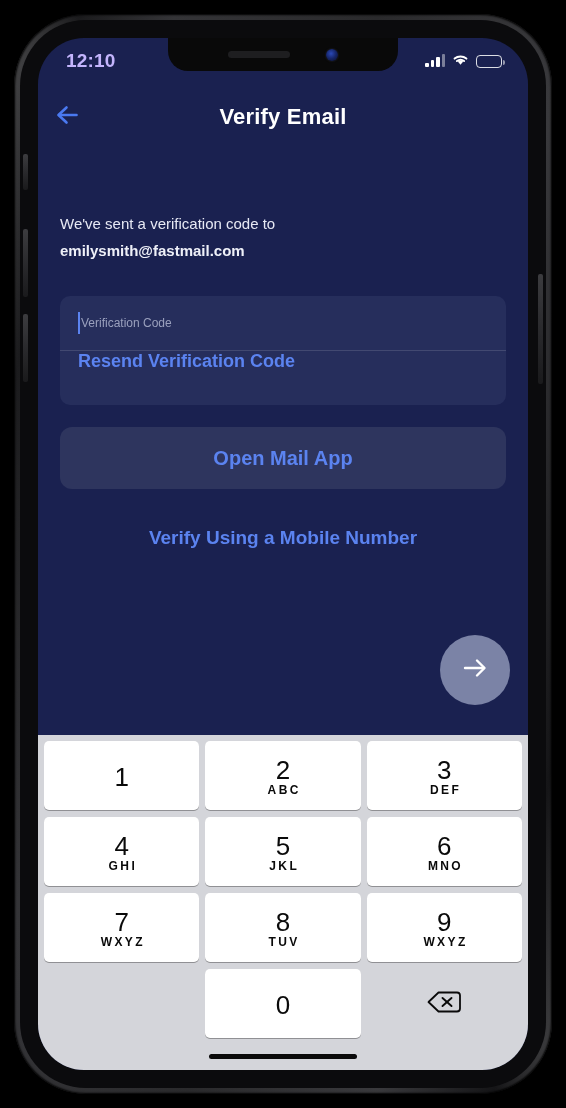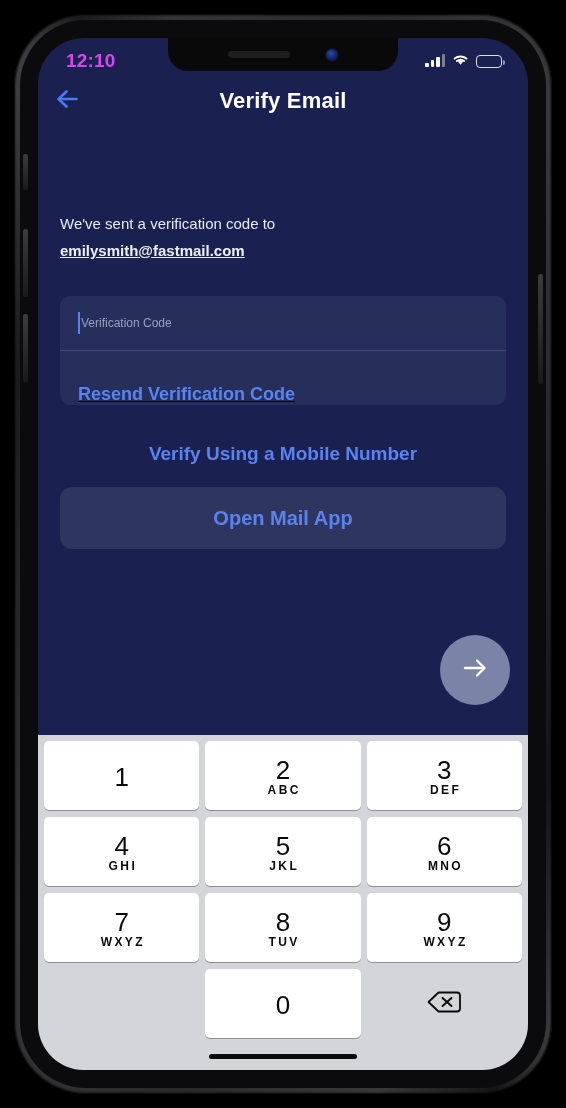--- a/index.html
+++ b/index.html
@@ -92,21 +92,21 @@
   #status-bar {
     position: absolute;
     top: 0; left: 0; right: 0;
     height: 42px;
     z-index: 30;
     display: flex;
     align-items: center;
     justify-content: space-between;
     padding: 4px 26px 0 28px;
     box-sizing: border-box;
-    color: #d946ef;
+    color: #c4b5fd;
   }
   #status-time {
     font-size: 19px;
     font-weight: bold;
     letter-spacing: 0.2px;
   }
   #status-icons {
     display: flex;
     align-items: center;
     gap: 7px;
@@ -136,21 +136,21 @@
   #battery-fill {
     height: 100%;
     width: 36%;
     background: #ffffff;
     border-radius: 1.5px;
   }
 
   
   #nav-bar {
     position: absolute;
-    top: 32px; left: 0; right: 0;
+    top: 48px; left: 0; right: 0;
     height: 62px;
     display: flex;
     align-items: center;
     z-index: 20;
   }
   #back-button {
     width: 62px;
     height: 62px;
     display: flex;
     align-items: center;
@@ -180,21 +180,20 @@
     margin-top: 68px;
     color: #e7e9f4;
     font-size: 15px;
     line-height: 27px;
     font-weight: normal;
   }
   #subtitle-email {
     display: block;
     font-weight: bold;
     color: #eef0f8;
-    text-decoration: underline;
   }
 
   #input-card {
     margin-top: 32px;
     background: #262e5c;
     border-radius: 10px;
     overflow: hidden;
   }
   #code-field-row {
     height: 54px;
@@ -211,24 +210,23 @@
     margin-right: 1px;
     flex: none;
   }
   #code-placeholder {
     color: #9aa0bd;
     font-size: 12px;
   }
   #resend-row {
     height: 54px;
     display: flex;
-    align-items: flex-end;
+    align-items: flex-start;
     padding: 0 18px;
     cursor: pointer;
-    text-decoration: underline;
   }
   #resend-label {
     color: #5b83f0;
     font-size: 18px;
     font-weight: bold;
   }
 
   #open-mail-button {
     margin-top: 22px;
     height: 62px;
@@ -396,25 +394,25 @@
       <div id="input-card">
         <div id="code-field-row">
           <div id="caret"></div>
           <div id="code-placeholder">Verification Code</div>
         </div>
         <div id="resend-row">
           <div id="resend-label">Resend Verification Code</div>
         </div>
       </div>
 
-      <div id="verify-mobile-link">Verify Using a Mobile Number</div>
-
       <div id="open-mail-button">
         <div id="open-mail-label">Open Mail App</div>
       </div>
+
+      <div id="verify-mobile-link">Verify Using a Mobile Number</div>
 
       <div id="next-fab">
         <span>
           <svg width="34" height="24" viewBox="0 0 34 24">
             <line x1="7" y1="12" x2="26" y2="12" stroke="#ffffff" stroke-width="2.4" stroke-linecap="round"></line>
             <path d="M19 4.5 L26.5 12 L19 19.5" stroke="#ffffff" stroke-width="2.4" fill="none" stroke-linecap="round" stroke-linejoin="round"></path>
           </svg>
         </span>
       </div>
     </div>

